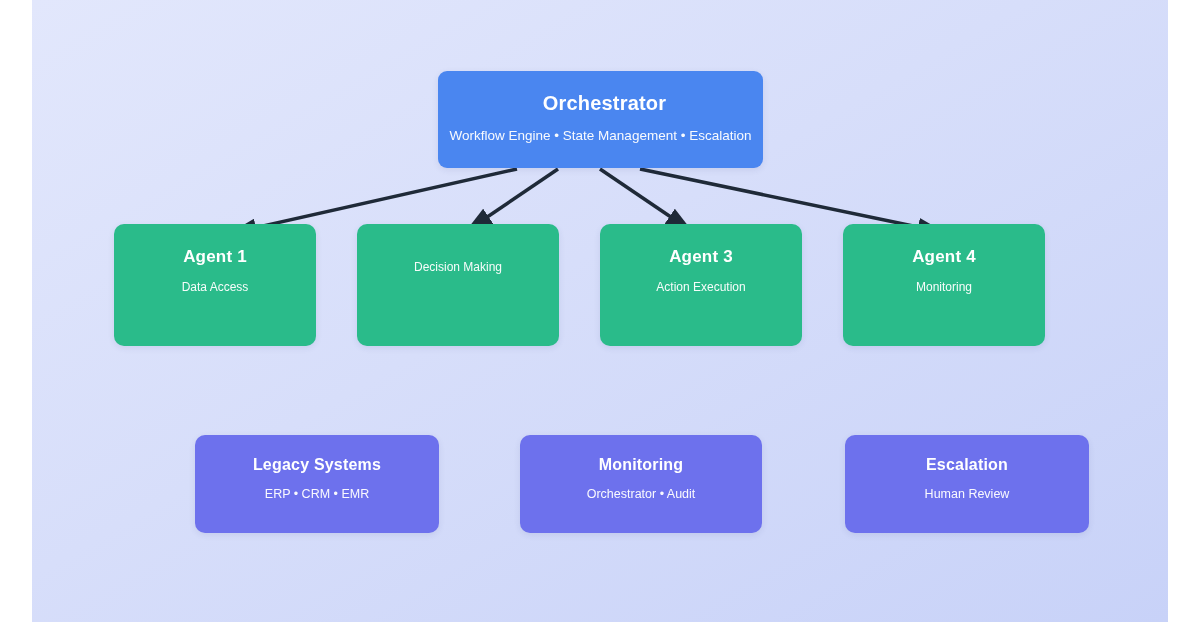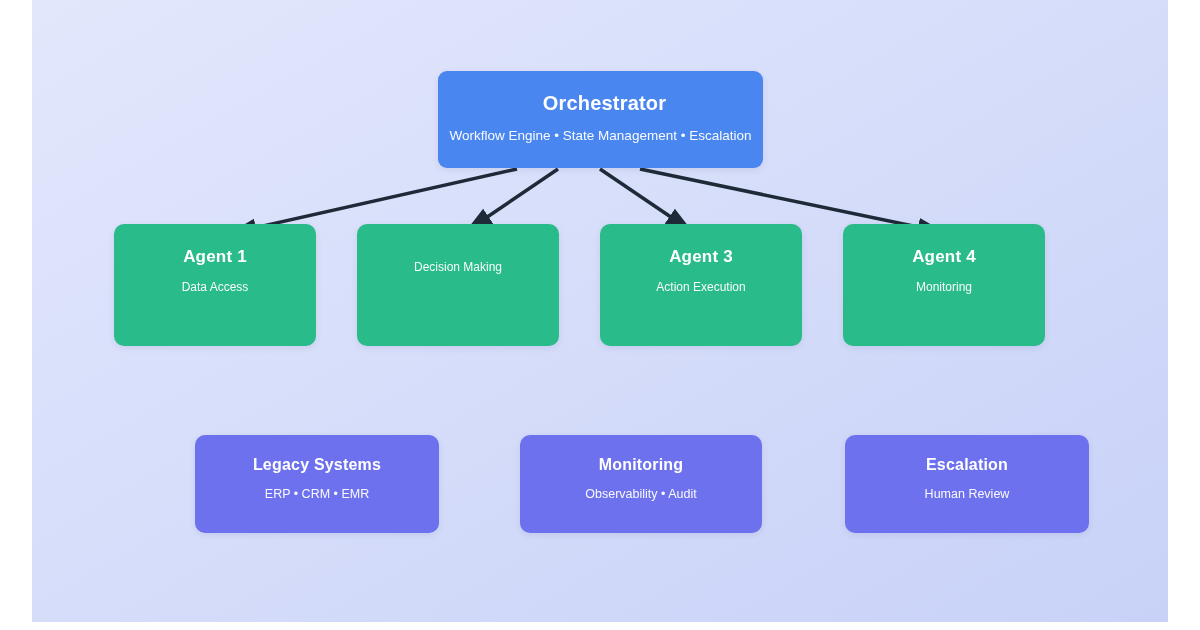--- a/index.html
+++ b/index.html
@@ -123,19 +123,19 @@
     <div class="node-title">Agent 4</div>
     <div class="node-subtitle">Monitoring</div>
   </div>
 
   <div class="node system system-1">
     <div class="node-title">Legacy Systems</div>
     <div class="node-subtitle">ERP • CRM • EMR</div>
   </div>
   <div class="node system system-2">
     <div class="node-title">Monitoring</div>
-    <div class="node-subtitle">Observability • Audit</div>
+    <div class="node-subtitle">Orchestrator • Audit</div>
   </div>
   <div class="node system system-3">
     <div class="node-title">Escalation</div>
     <div class="node-subtitle">Human Review</div>
   </div>
 </div>
 
 </body></html>

